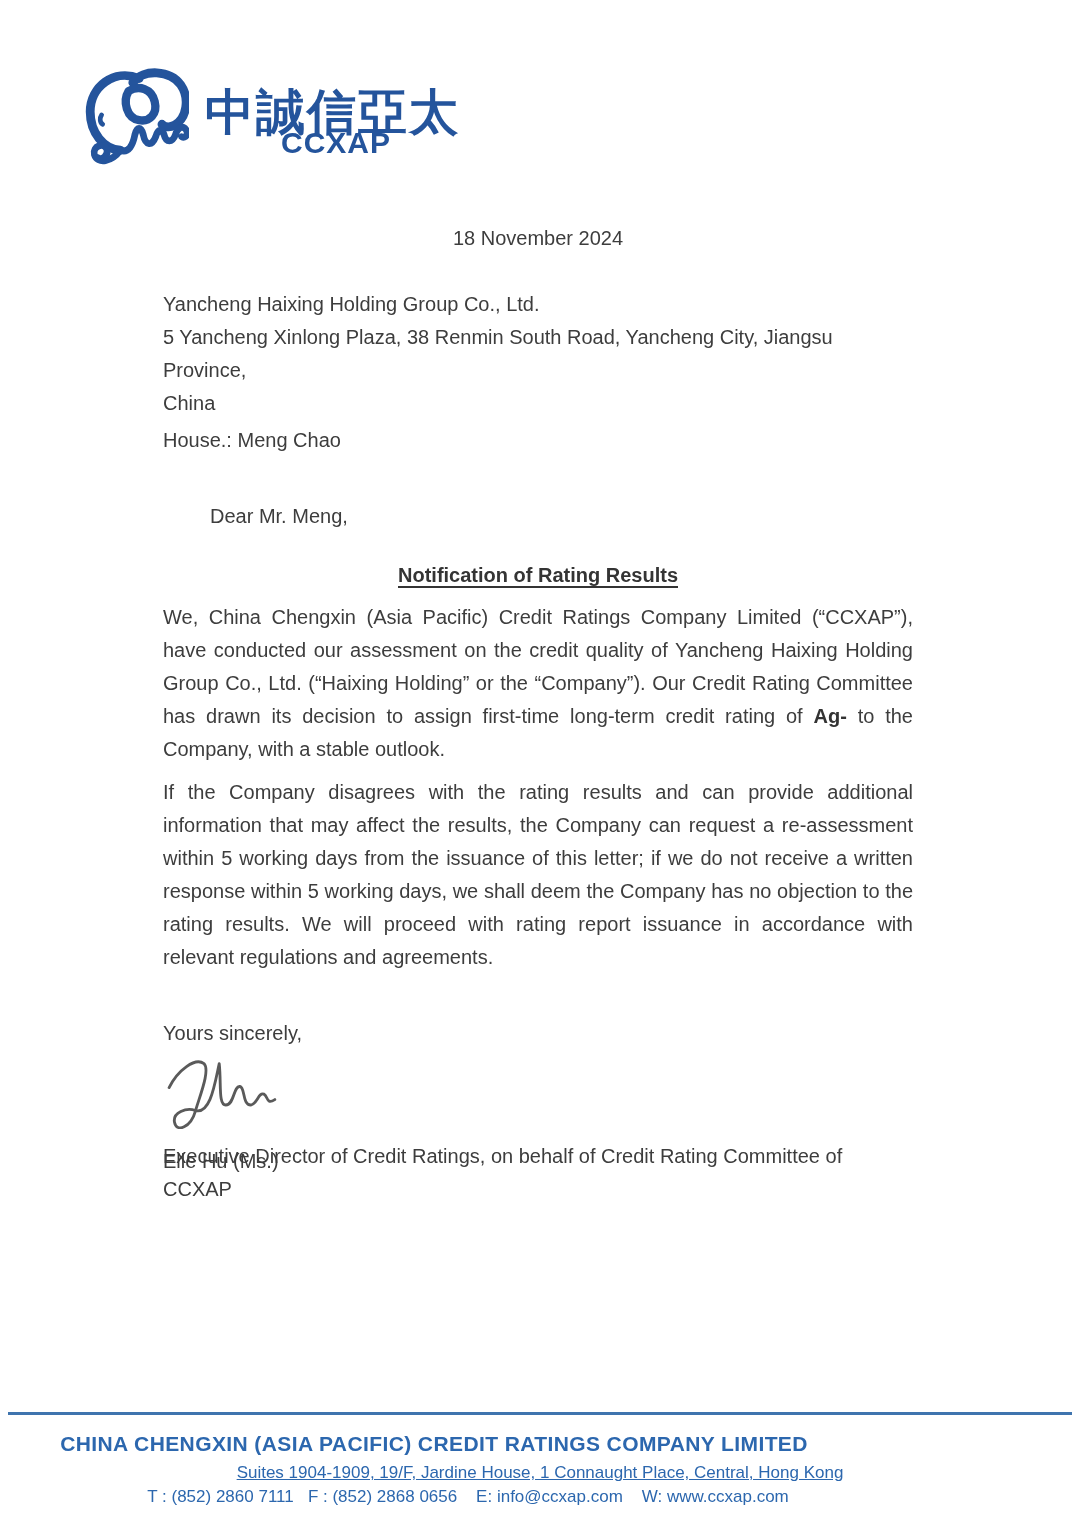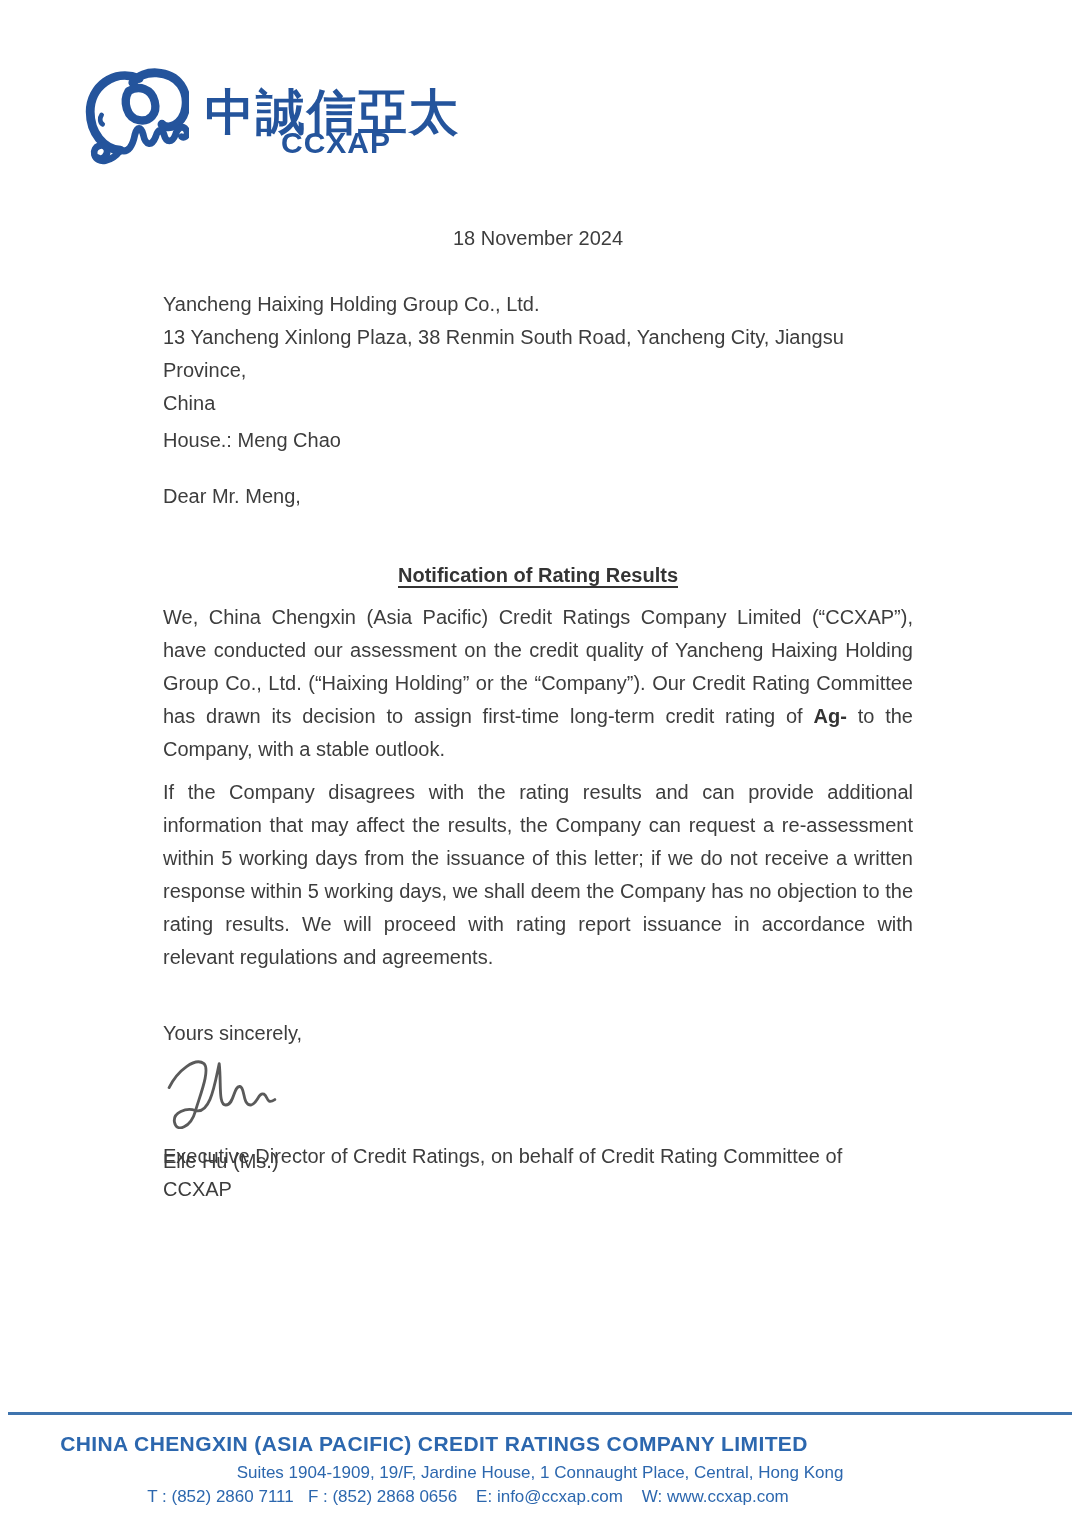--- a/index.html
+++ b/index.html
@@ -30,21 +30,21 @@
   .logo-latin{
     position:absolute;left:205px;top:126px;width:186px;
     text-align:right;font-size:30px;font-weight:bold;
     color:var(--brand-blue);letter-spacing:1px;
   }
   
   .block{position:absolute;left:163px;width:750px;font-size:20px;line-height:33px;color:var(--text);}
   .date{top:222px;text-align:center;}
   .recipient{top:288px;}
   .attn{top:424px;}
-  .salutation{top:480px;}
+  .salutation{top:500px;margin-left:47px;}
   .subject{
     top:559px;text-align:center;font-weight:bold;color:#343434;
     text-decoration:underline;text-underline-offset:4px;
   }
   .para{text-align:justify;}
   .para1{top:601px;}
   .para2{top:776px;}
   .rating{font-weight:bold;color:#333;}
   .closing{top:1017px;}
   .signature{position:absolute;left:150px;top:1044px;width:145px;height:85px;}
@@ -54,21 +54,21 @@
   .footer-rule{
     position:absolute;left:8px;top:1412px;width:1064px;height:3px;
     background:var(--rule-blue);
   }
   .footer-company{
     position:absolute;left:0;top:1432px;width:868px;text-align:center;
     font-size:21px;font-weight:bold;color:var(--footer-blue);letter-spacing:0.4px;
   }
   .footer-address{
     position:absolute;left:0;top:1463px;width:1080px;text-align:center;
-    font-size:17px;color:var(--footer-blue);
+    font-size:17px;color:var(--footer-blue);text-decoration:underline;
   }
   .footer-contacts{
     position:absolute;left:0;top:1487px;width:936px;text-align:center;
     font-size:17px;color:var(--footer-blue);
   }
 </style>
 </head>
 <body>
 
 <div class="page">
@@ -89,21 +89,21 @@
       <path d="M16 47 C14 50, 14 54, 17 56" stroke-width="4.5"></path>
     </svg>
   </div>
   <div class="logo-cjk">中誠信亞太</div>
   <div class="logo-latin">CCXAP</div>
 
   <div class="block date">18 November 2024</div>
 
   <div class="block recipient">
     <div>Yancheng Haixing Holding Group Co., Ltd.</div>
-    <div>13 Yancheng Xinlong Plaza, 38 Renmin South Road, Yancheng City, Jiangsu Province,</div>
+    <div>5 Yancheng Xinlong Plaza, 38 Renmin South Road, Yancheng City, Jiangsu Province,</div>
     <div>China</div>
   </div>
 
   <div class="block attn">House.: Meng Chao</div>
 
   <div class="block salutation">Dear Mr. Meng,</div>
 
   <div class="block subject">Notification of Rating Results</div>
 
   <div class="block para para1"><span>We, China Chengxin (Asia Pacific) Credit Ratings Company Limited (“CCXAP”), have conducted our assessment on the credit quality of Yancheng Haixing Holding Group Co., Ltd. (“Haixing Holding” or the “Company”). Our Credit Rating Committee has drawn its decision to assign first-time long-term credit rating of </span><span class="rating">A</span><span class="rating sub">g</span><span class="rating">-</span><span> to the Company, with a stable outlook.</span></div>

